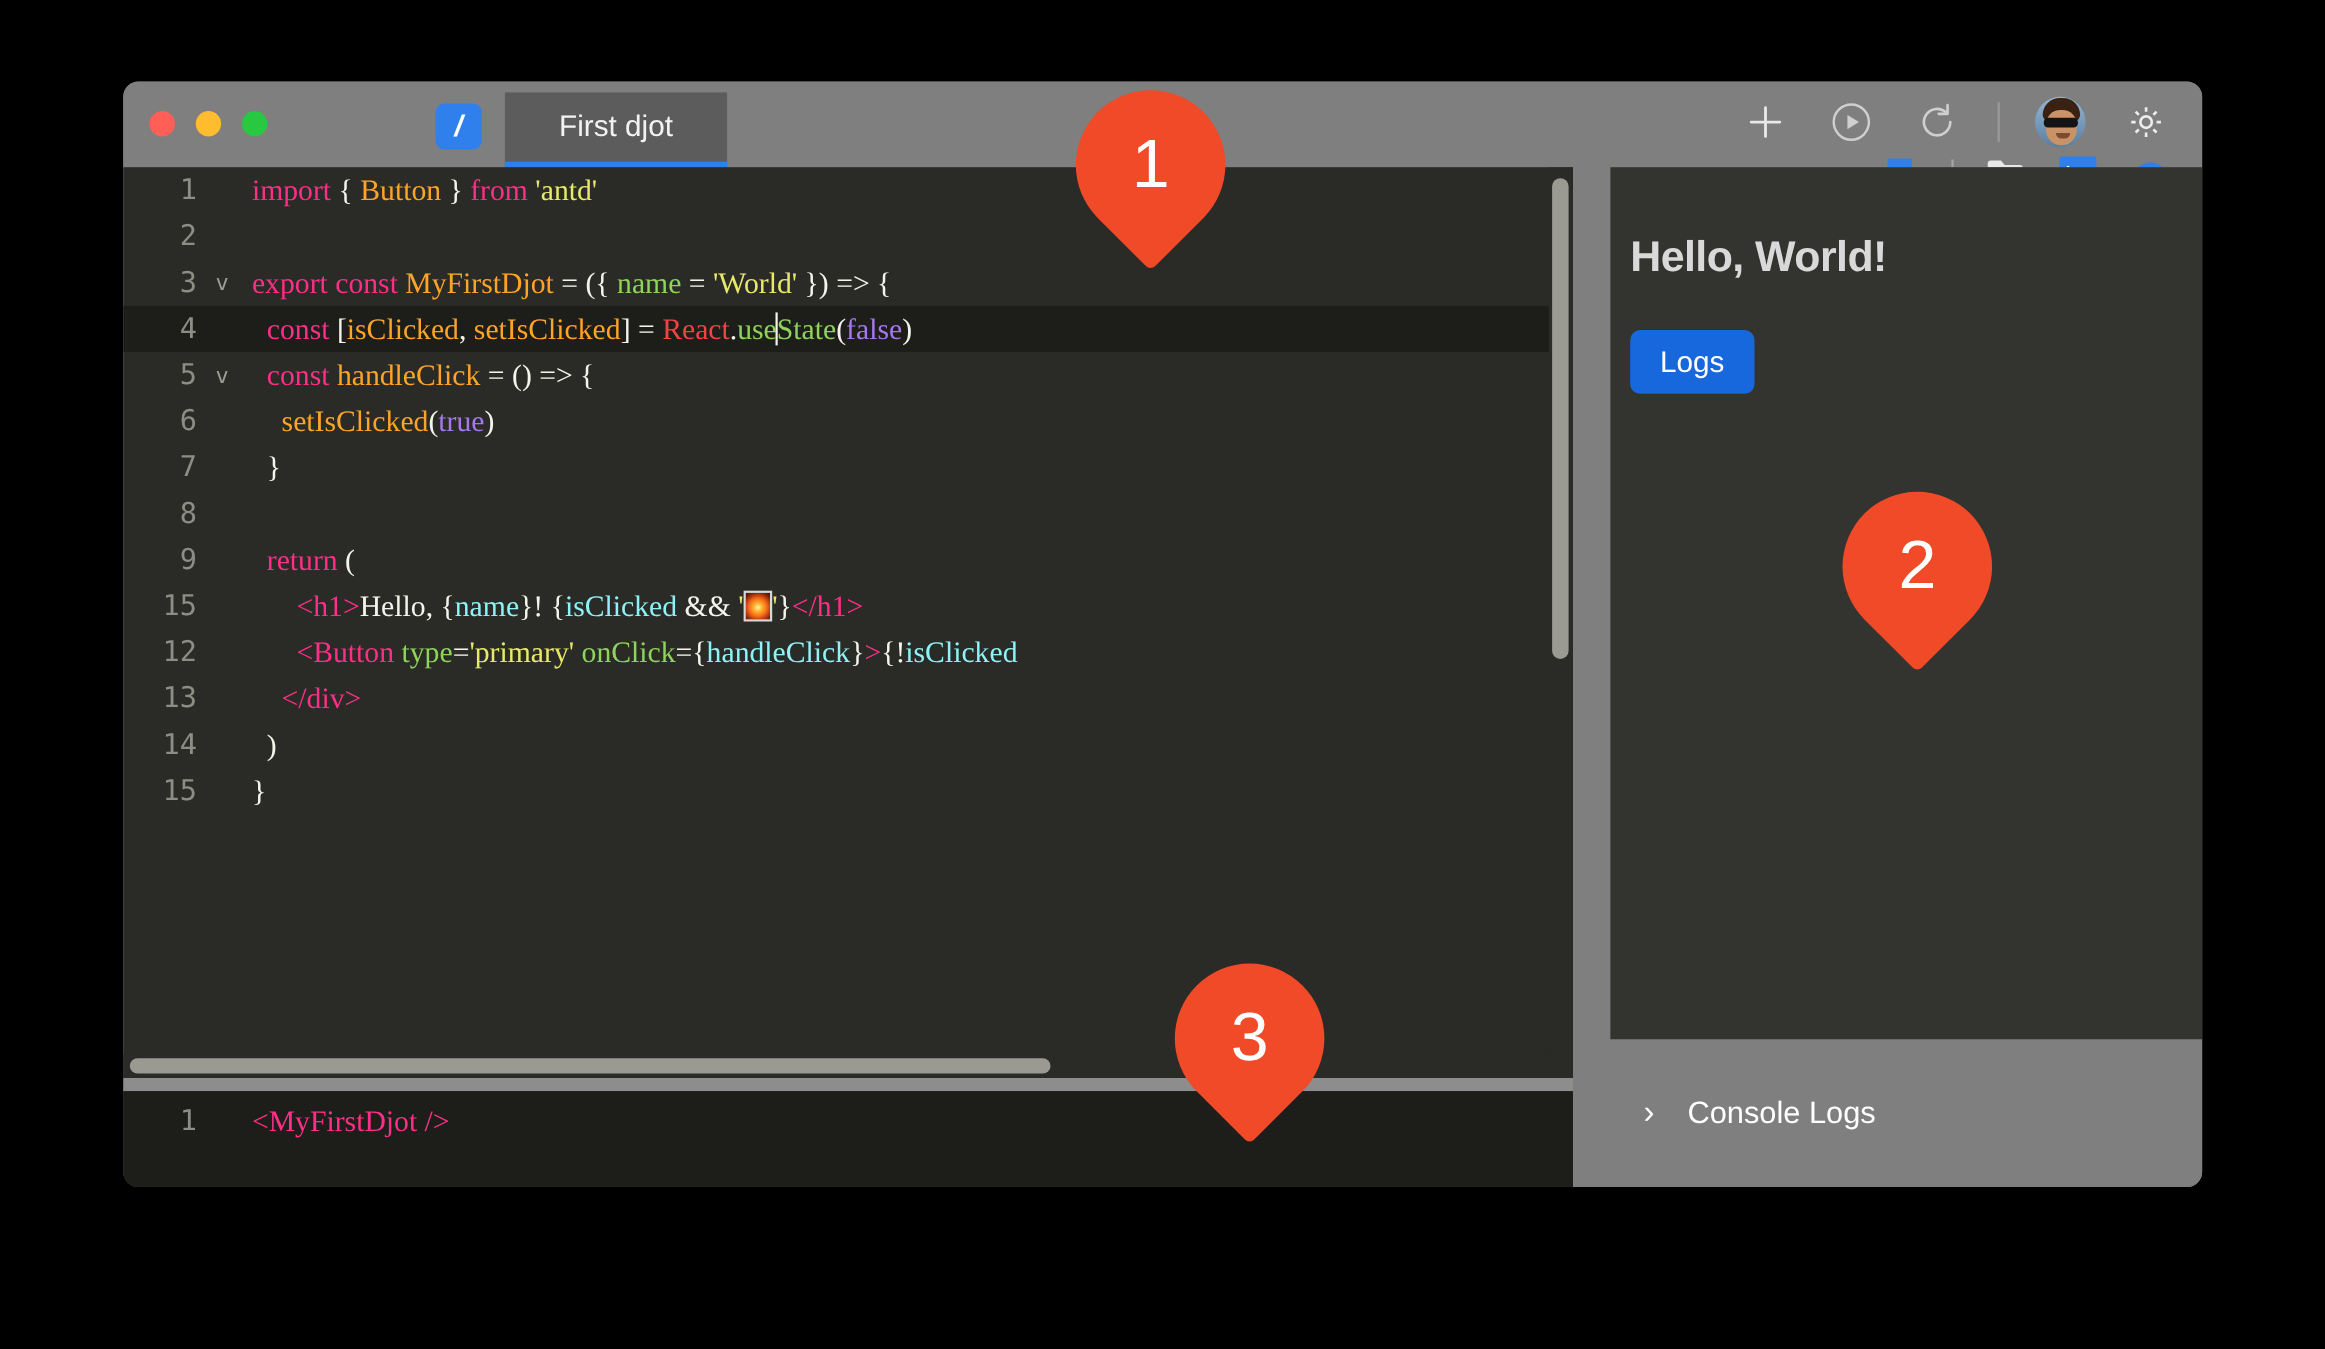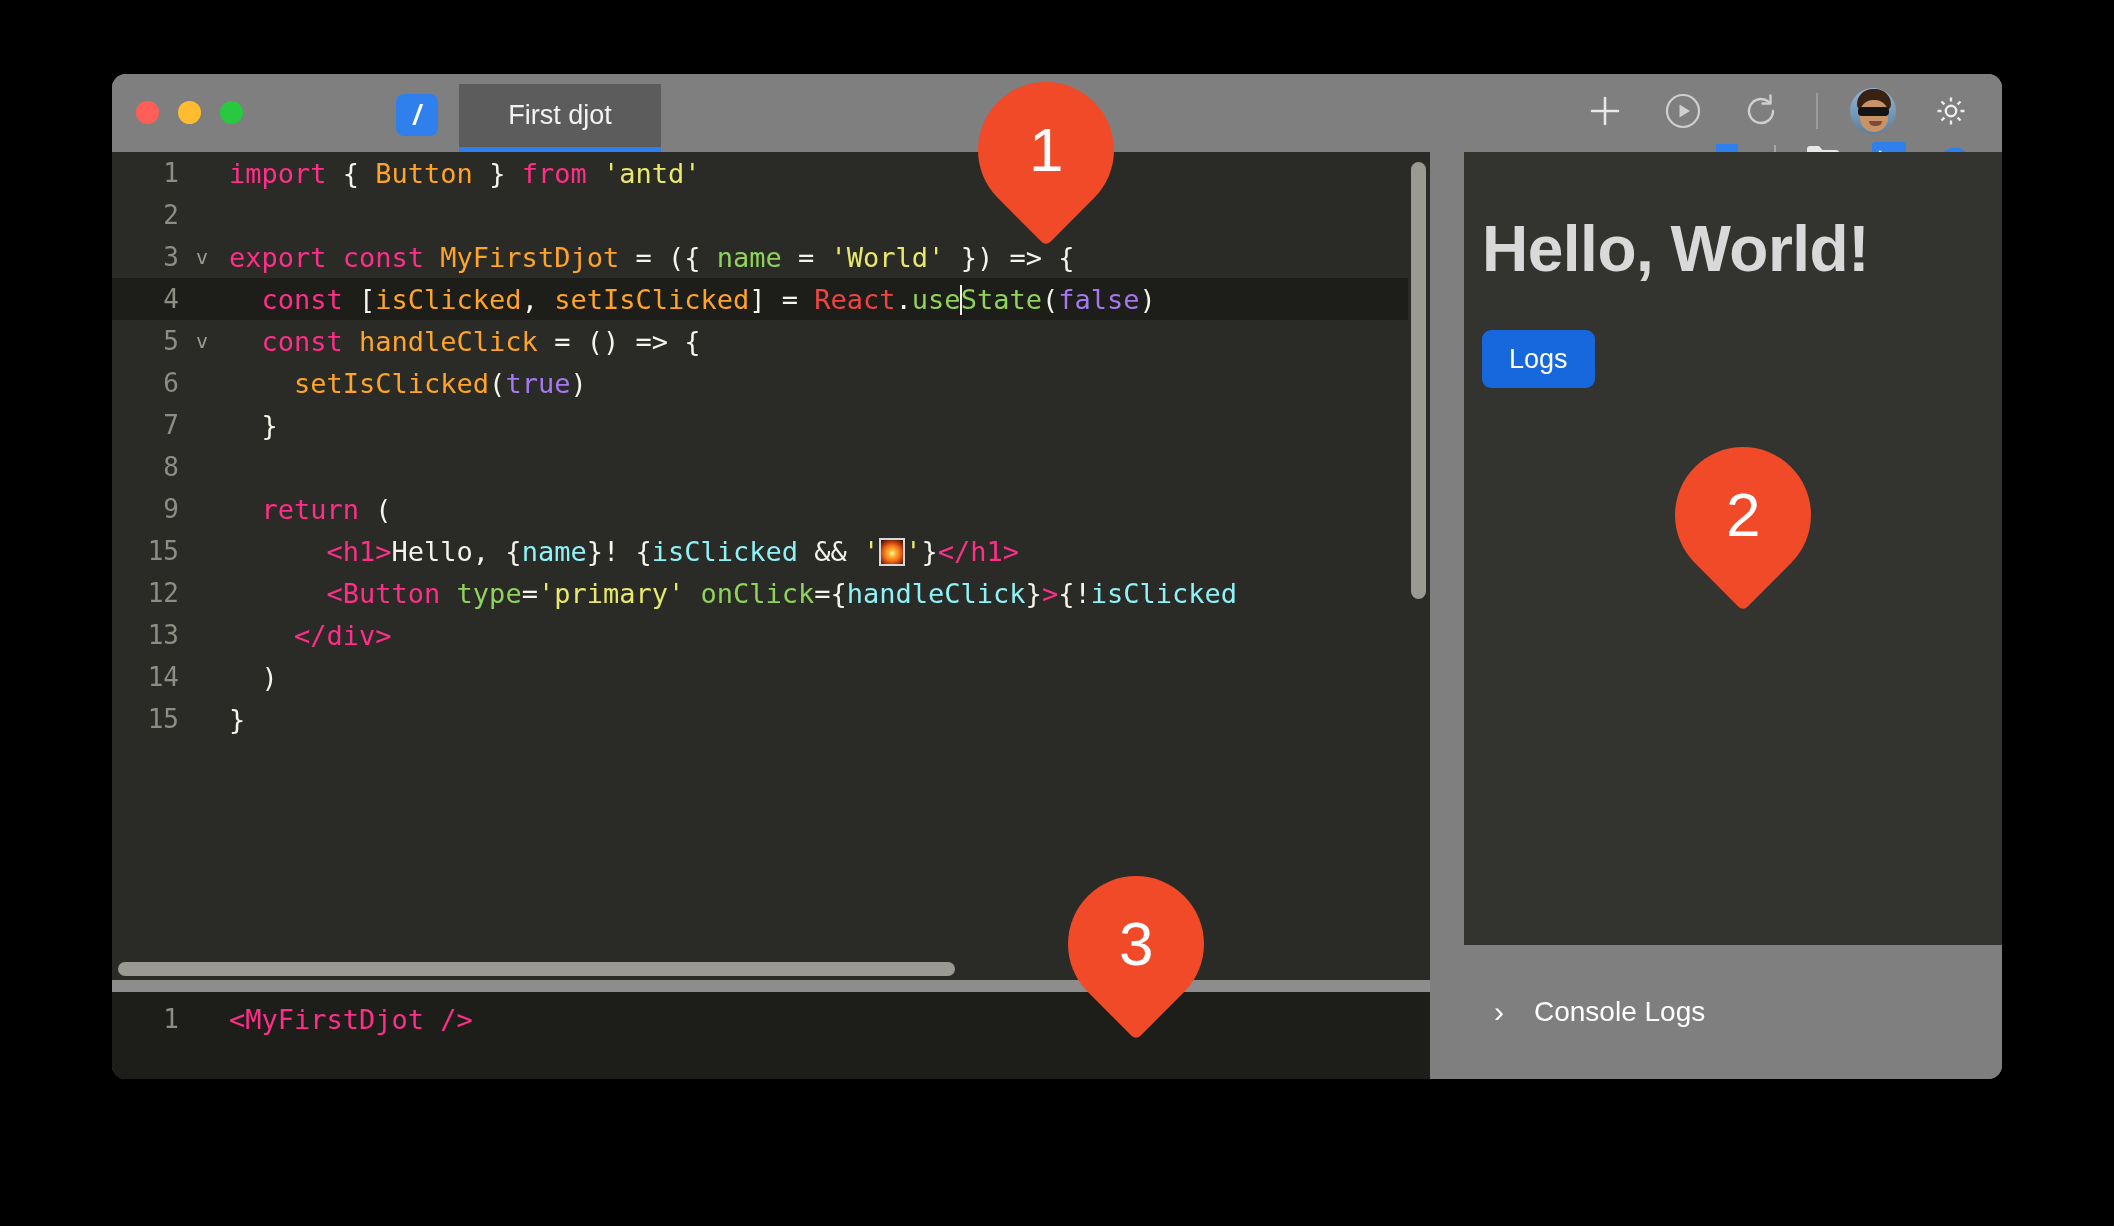--- a/index.html
+++ b/index.html
@@ -179,21 +179,21 @@
     font-size: 26px;
     padding-right: 8px;
     font-family: "DejaVu Sans Mono", "Liberation Mono", monospace;
   }
   .fold {
     width: 30px; min-width: 30px;
     color: #9a9b92;
     font-size: 20px;
     text-align: center;
   }
-  .ctext { padding-left: 12px; }
+  .ctext { padding-left: 12px; font-family: Liberation Serif, serif; }
 
   
   .t-kw   { color: #ff2e88; }
   .t-id   { color: #ffa428; }
   .t-str  { color: #e8e86a; }
   .t-prop { color: #8fd35a; }
   .t-num  { color: #a578f0; }
   .t-obj  { color: #ef4444; }
   .t-tag  { color: #ff2e88; }
   .t-var  { color: #8ff2f7; }
@@ -287,21 +287,21 @@
   .preview-pane {
     position: absolute;
     left: 18px; top: 0;
     width: 538px;
     height: 793px;
     background: #333330;
     padding: 60px 0 0 18px;
   }
   .preview-h1 {
     color: #d9d9d9;
-    font-size: 64px;
+    font-size: 39px;
     font-weight: 700;
     letter-spacing: -0.5px;
     font-family: "Liberation Sans", sans-serif;
   }
   .click-btn {
     margin-top: 44px;
     display: inline-flex;
     align-items: center;
     justify-content: center;
     height: 58px;

